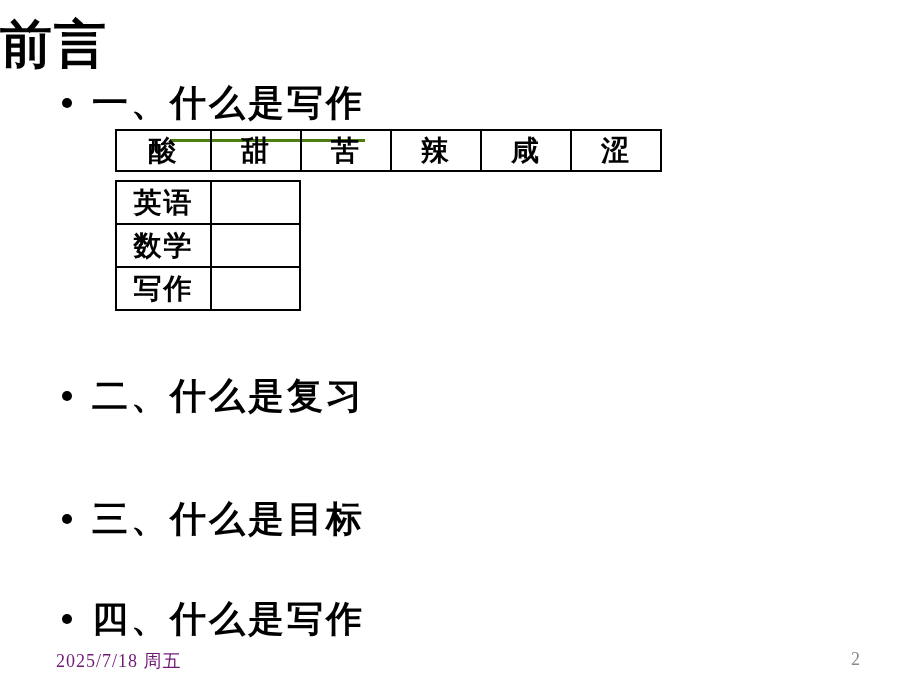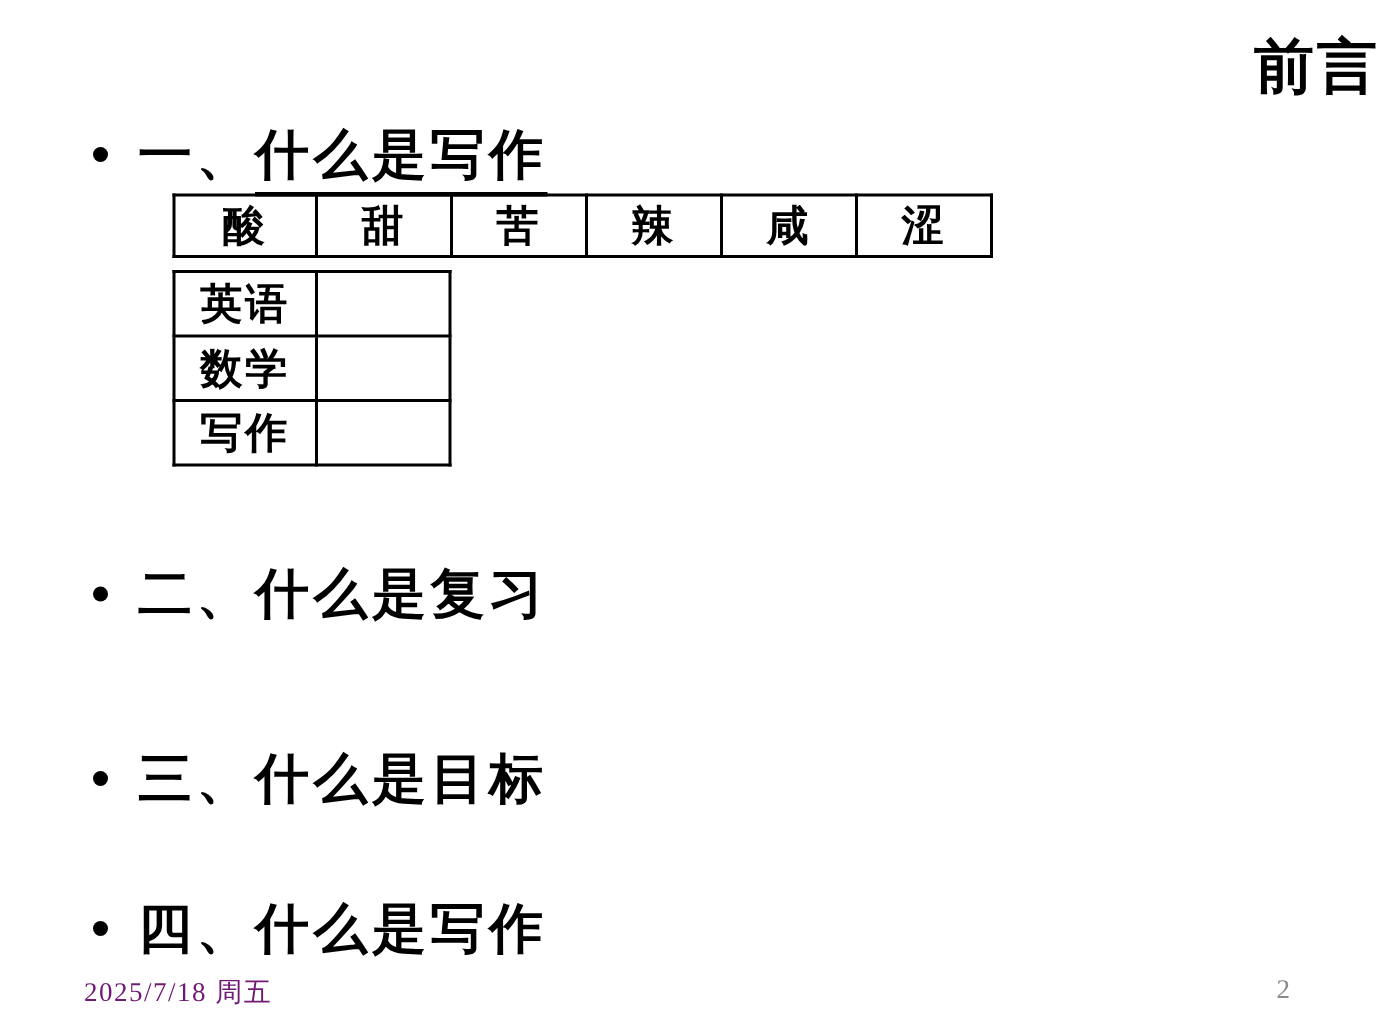--- a/index.html
+++ b/index.html
@@ -10,22 +10,22 @@
     background: #ffffff;
     color: #000000;
     font-family: "Liberation Serif", serif;
     overflow: hidden;
   }
   .title {
     position: absolute;
     top: 22px;
     left: 0;
     width: 920px;
-    text-align: right;
-    font-size: 40px;
+    text-align: left;
+    font-size: 52px;
     font-weight: bold;
     letter-spacing: 2px;
     line-height: 46px;
   }
   .bullet {
     position: absolute;
     left: 62px;
     display: flex;
     align-items: center;
     gap: 20px;
@@ -40,22 +40,22 @@
     height: 10px;
     background: #000000;
     border-radius: 50%;
     flex: none;
   }
   .b1 { top: 83px; }
   .b2 { top: 376px; }
   .b3 { top: 499px; }
   .b4 { top: 599px; }
   .underlined {
-    border-bottom: 3px solid #000000;
-    padding-bottom: 5px;
+    border-bottom: 3px solid #4d7c0f;
+    padding-bottom: 16px;
   }
   table {
     position: absolute;
     border-collapse: collapse;
     table-layout: fixed;
   }
   td {
     border: 2px solid #000000;
     text-align: center;
     vertical-align: middle;

